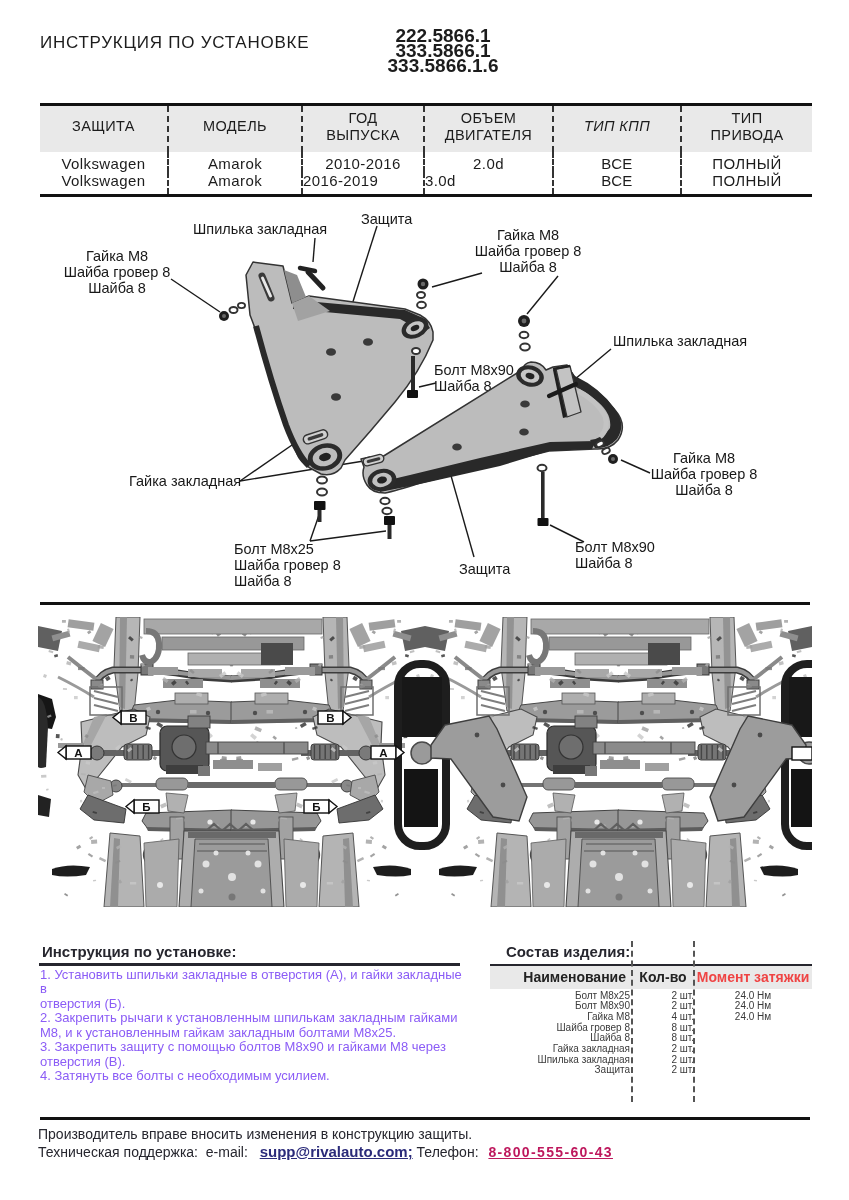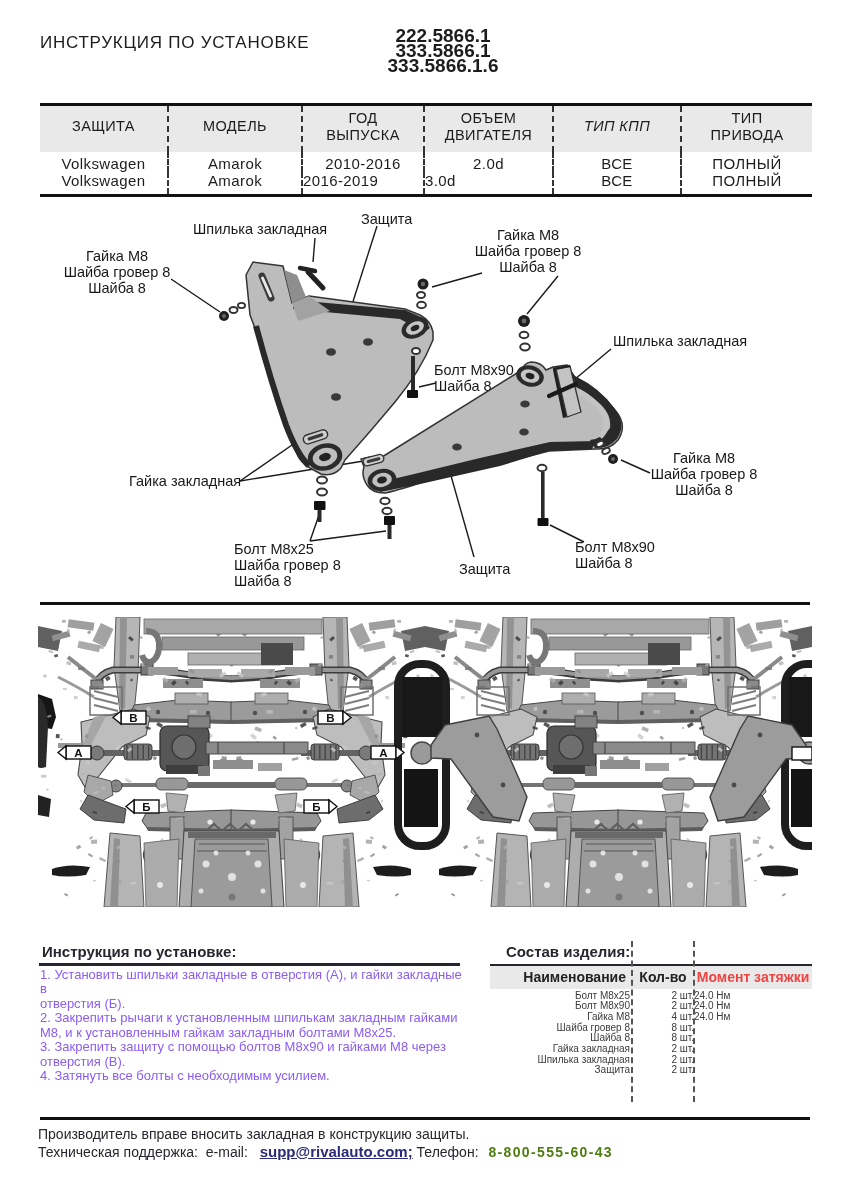--- a/index.html
+++ b/index.html
@@ -461,24 +461,24 @@
   <div class="abs" style="left:490px;top:966px;width:322px;height:23px;background:#e9e9e9;"></div>
   <div class="abs" style="left:490px;top:969px;width:136px;text-align:right;font-size:14px;font-weight:bold;color:#222;">Наименование</div>
   <div class="abs" style="left:632px;top:969px;width:62px;text-align:center;font-size:14px;font-weight:bold;color:#222;">Кол-во</div>
   <div class="abs" style="left:694px;top:969px;width:118px;text-align:center;font-size:14px;font-weight:bold;color:#ef4444;">Момент затяжки</div>
   <div class="abs" style="left:490px;top:990.5px;width:140px;text-align:right;font-size:10px;line-height:10.7px;color:#3a3a3a;">
     Болт М8х25<br>Болт М8х90<br>Гайка М8<br>Шайба гровер 8<br>Шайба 8<br>Гайка закладная<br>Шпилька закладная<br>Защита
   </div>
   <div class="abs" style="left:632px;top:990.5px;width:62px;text-align:right;font-size:10px;line-height:10.7px;color:#3a3a3a;">
     2 шт.<br>2 шт.<br>4 шт.<br>8 шт.<br>8 шт.<br>2 шт.<br>2 шт.<br>2 шт.
   </div>
-  <div class="abs" style="left:694px;top:990.5px;width:118px;font-size:10px;line-height:10.7px;color:#3a3a3a;">
+  <div class="abs" style="left:694px;top:990.5px;width:118px;text-align:center;font-size:10px;line-height:10.7px;color:#3a3a3a;">
     24.0 Нм<br>24.0 Нм<br>24.0 Нм
   </div>
 
   <div class="abs" style="left:631px;top:941px;height:161px;border-left:2px dashed #555;"></div>
   <div class="abs" style="left:693px;top:941px;height:161px;border-left:2px dashed #555;"></div>
 
   <div class="abs" style="left:40px;top:1117px;width:770px;height:3px;background:#111;"></div>
-  <div class="abs" style="left:38px;top:1126px;font-size:14px;color:#26262e;">Производитель вправе вносить закладная в конструкцию защиты.</div>
-  <div class="abs" style="left:38px;top:1143px;font-size:14px;color:#26262e;">Техническая поддержка: &nbsp;e-mail: <span style="font-size:15px;font-weight:bold;color:#2b2b7a;text-decoration:underline;margin-left:8px;">supp@rivalauto.com;</span> Телефон: <span style="font-weight:bold;color:#4d7c0f;letter-spacing:1.35px;margin-left:6px;">8-800-555-60-43</span></div>
+  <div class="abs" style="left:38px;top:1126px;font-size:14px;color:#26262e;">Производитель вправе вносить изменения в конструкцию защиты.</div>
+  <div class="abs" style="left:38px;top:1143px;font-size:14px;color:#26262e;">Техническая поддержка: &nbsp;e-mail: <span style="font-size:15px;font-weight:bold;color:#2b2b7a;text-decoration:underline;margin-left:8px;">supp@rivalauto.com;</span> Телефон: <span style="font-weight:bold;color:#be185d;letter-spacing:1.35px;margin-left:6px;text-decoration:underline;">8-800-555-60-43</span></div>
 
 </div>
 
 </body></html>

